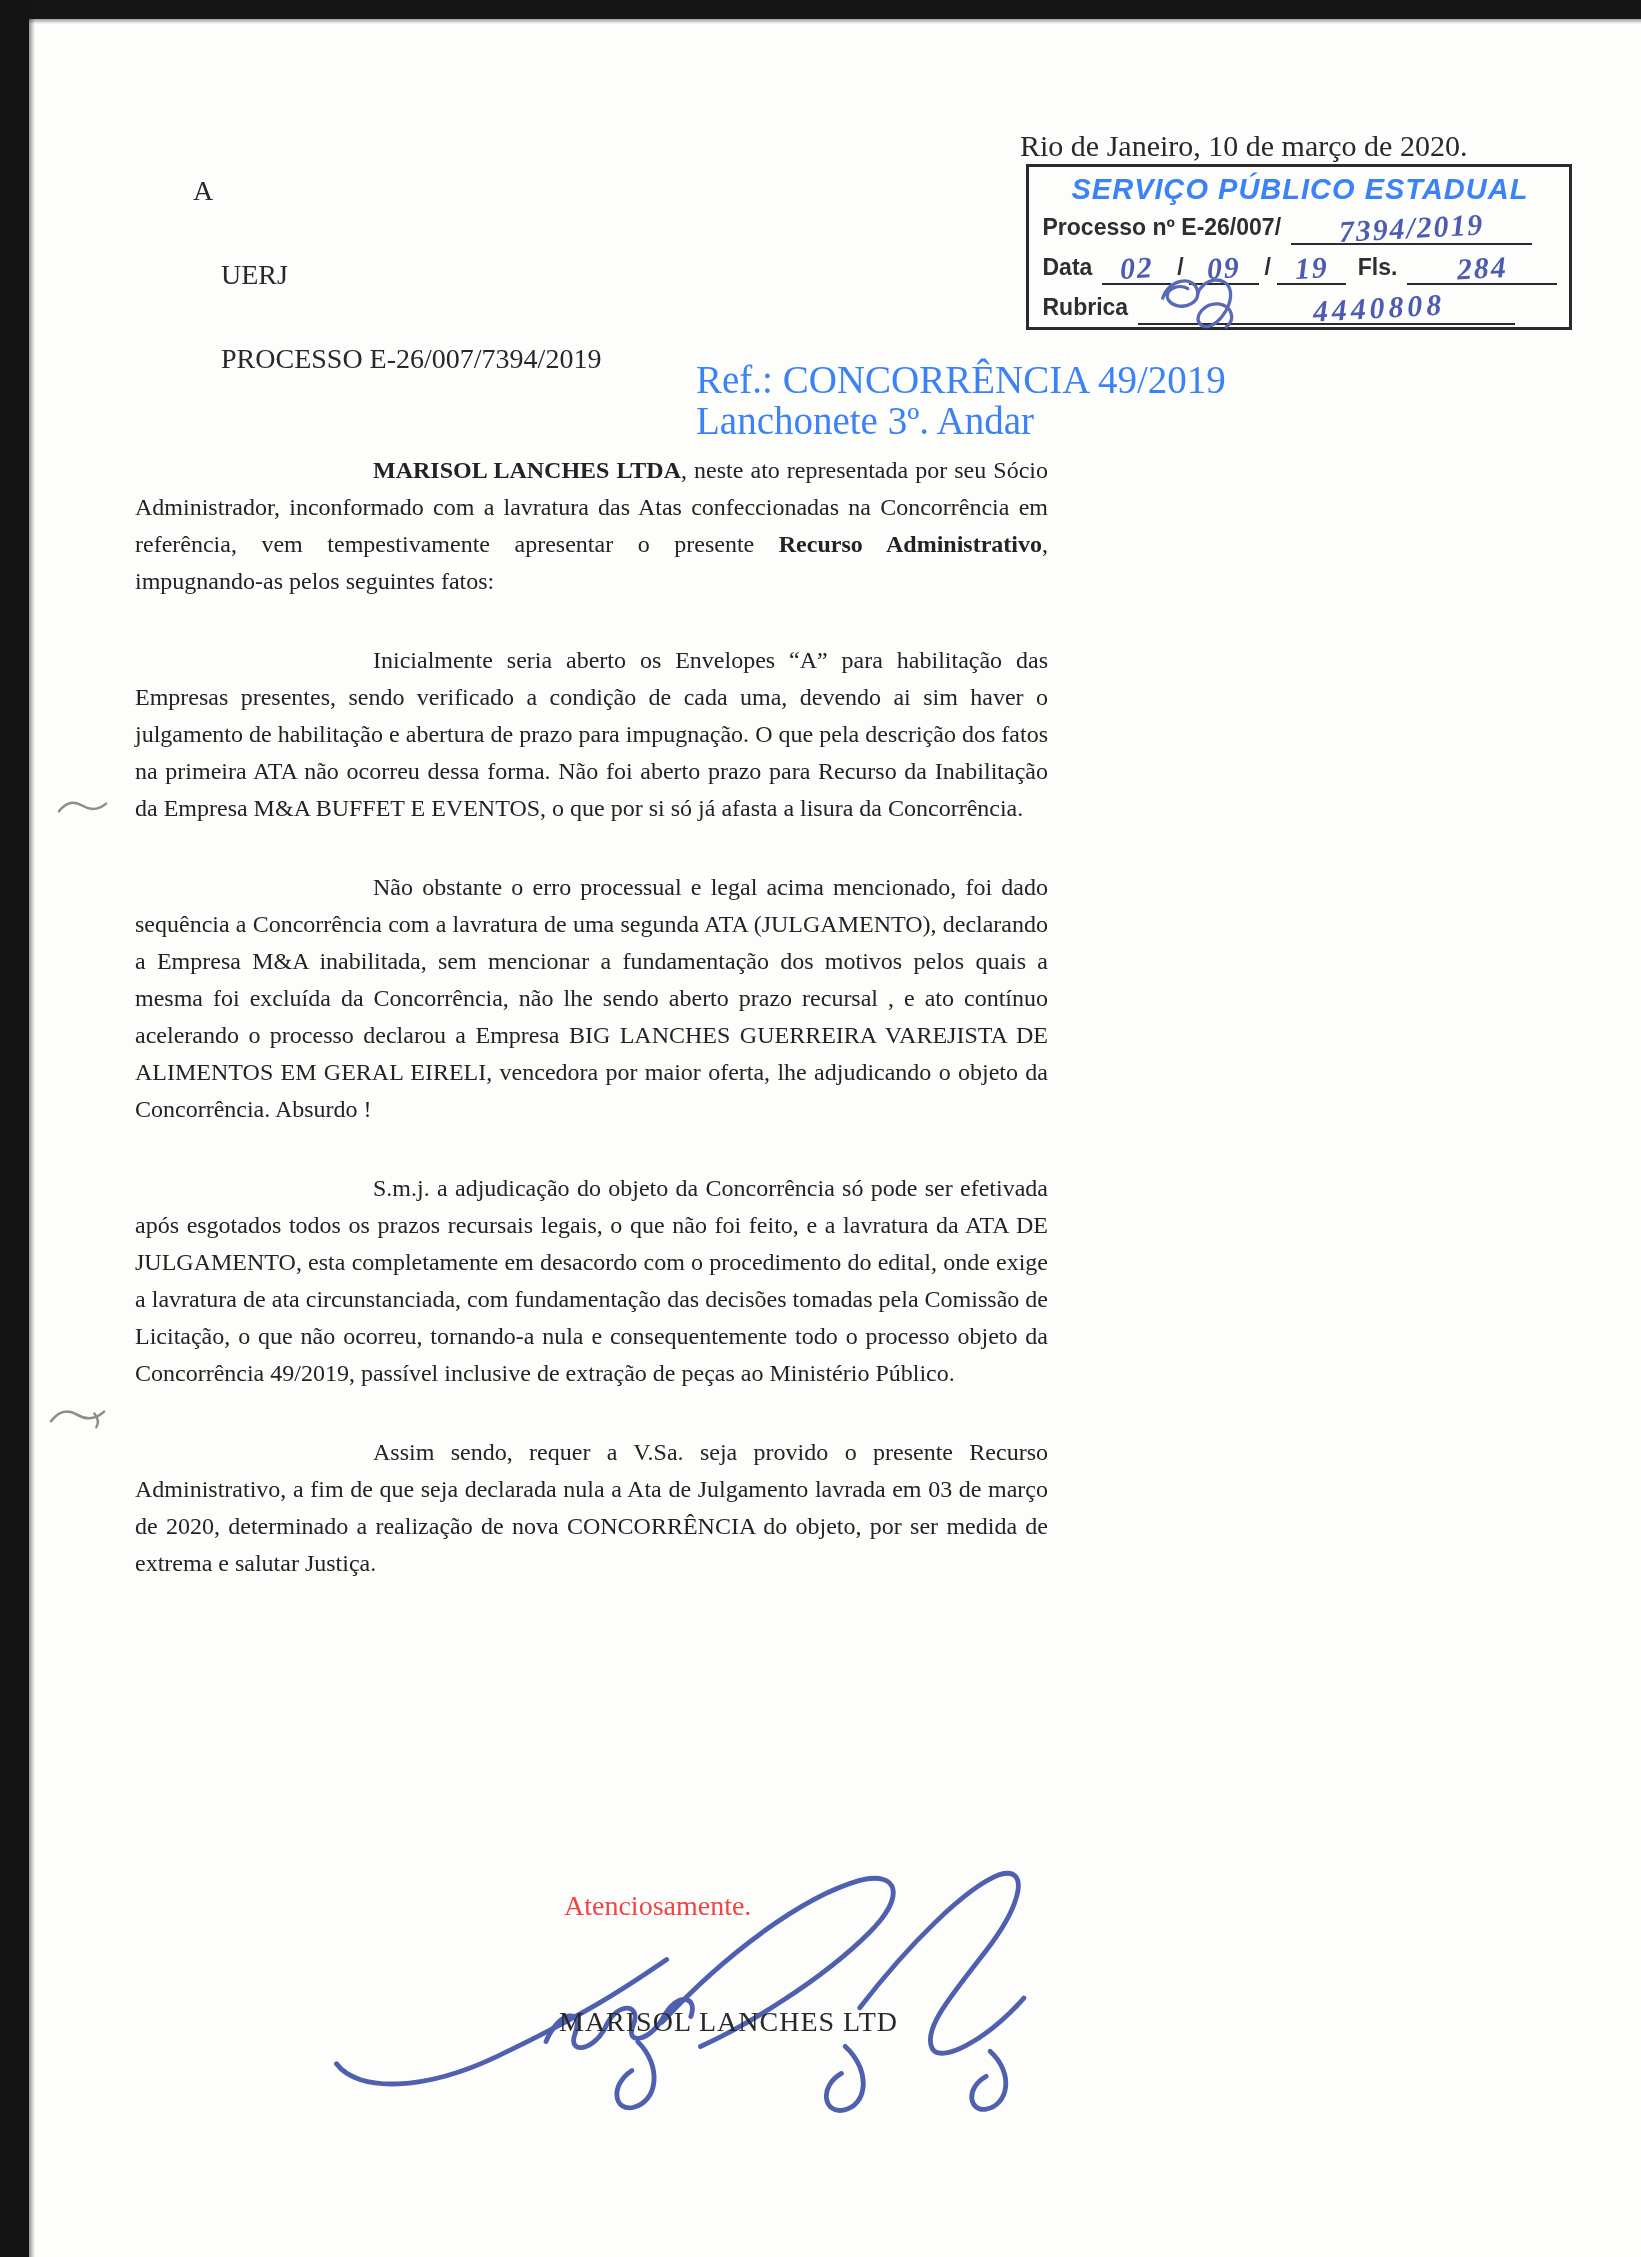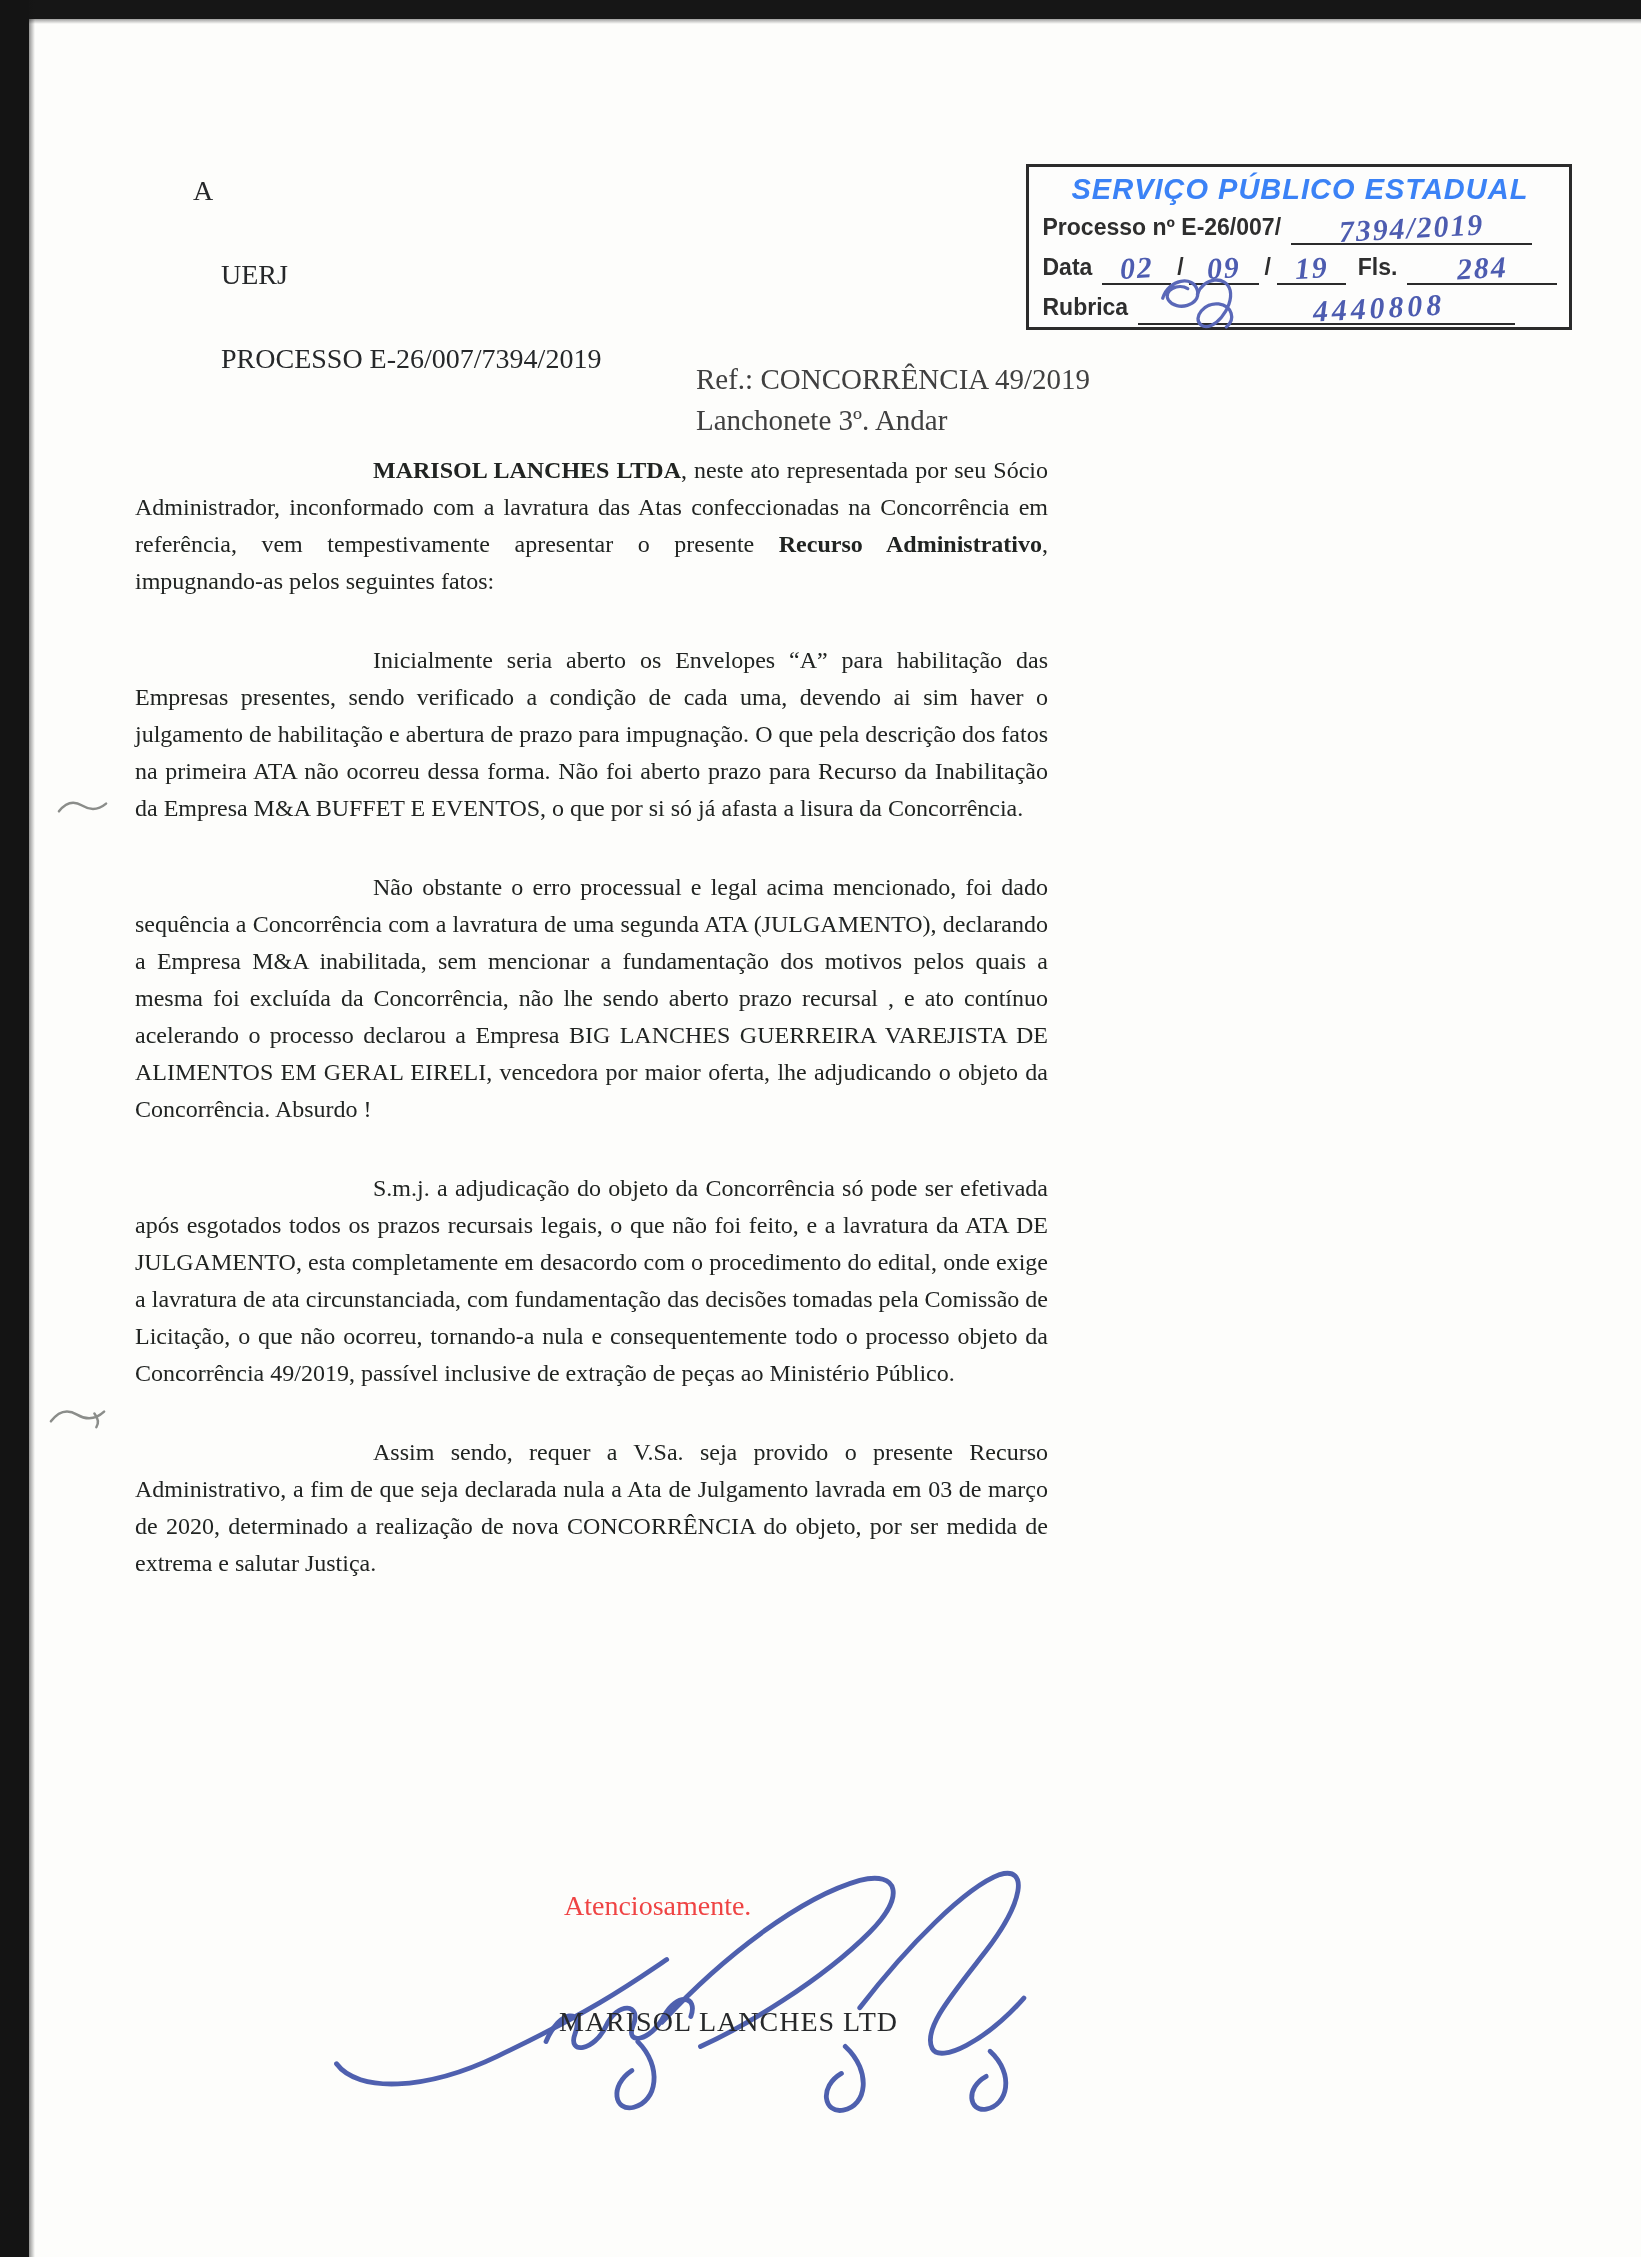--- a/index.html
+++ b/index.html
@@ -47,21 +47,21 @@
   .stamp-label{margin-right:9.7px;}
   .rubrica-wrap{position:relative;}
   .rubrica-svg{position:absolute;left:17.4px;top:-25px;overflow:visible;}
 
   .addressee{
     position:absolute;left:193px;top:170px;
     font-size:28px;line-height:42px;color:#26282a;white-space:pre;
   }
   .ref-block{
     position:absolute;left:696px;top:359px;
-    font-size:29px;line-height:41px;color:#404040;white-space:nowrap;
+    font-size:39px;line-height:41px;color:#3b82f6;white-space:nowrap;
   }
 
   .body-col{
     position:absolute;left:135px;top:452px;width:913px;
     font-size:24px;line-height:37px;color:#212422;
   }
   .body-col p{margin:0 0 42px 0;text-align:justify;text-indent:238px;}
   .seg-b{font-weight:bold;}
 
   .closing{
@@ -75,20 +75,21 @@
   .margin-mark{position:absolute;overflow:visible;}
 </style>
 </head>
 <body>
 
 <div class="page">
 
   <div class="scan-top"></div>
   <div class="scan-left"></div>
 
+  <div class="date-line">Rio de Janeiro, 10 de março de 2020.</div>
 
   <div class="stamp">
     <div class="stamp-title">SERVIÇO PÚBLICO ESTADUAL</div>
     <div class="stamp-row">
       <span class="stamp-label">Processo nº E-26/007/</span>
       <span class="fill" style="width:241px;"><span class="ink">7394/2019</span></span>
     </div>
     <div class="stamp-row">
       <span class="stamp-label">Data</span>
       <span class="fill" style="width:71px;"><span class="ink">02</span></span>

